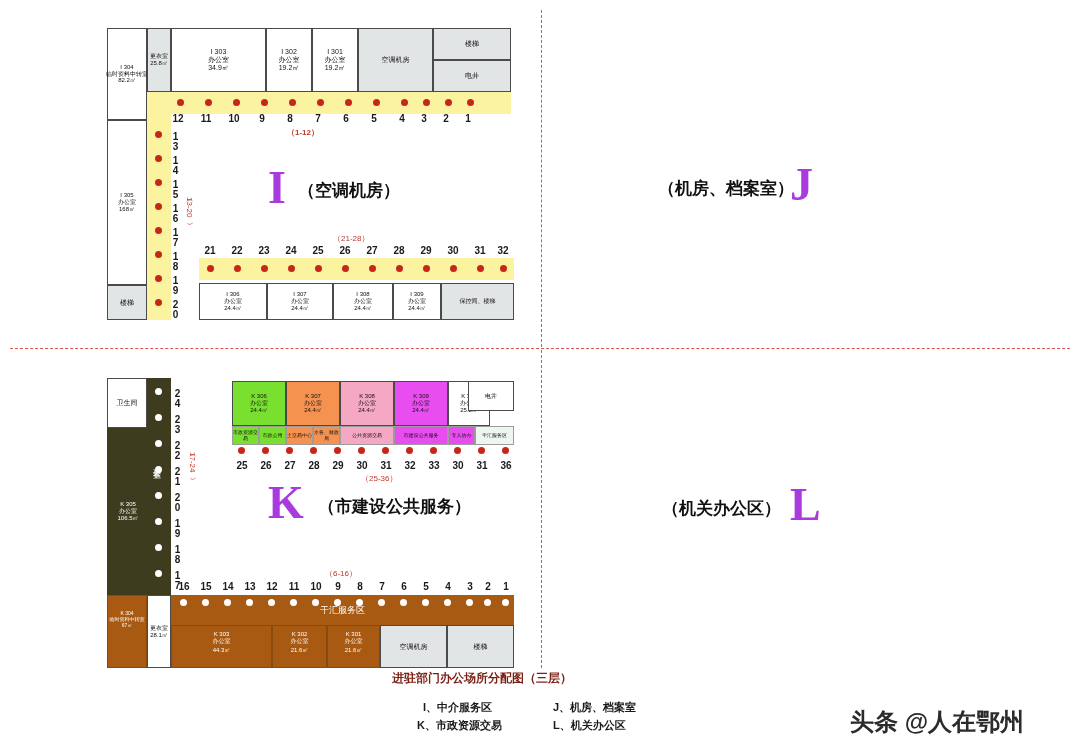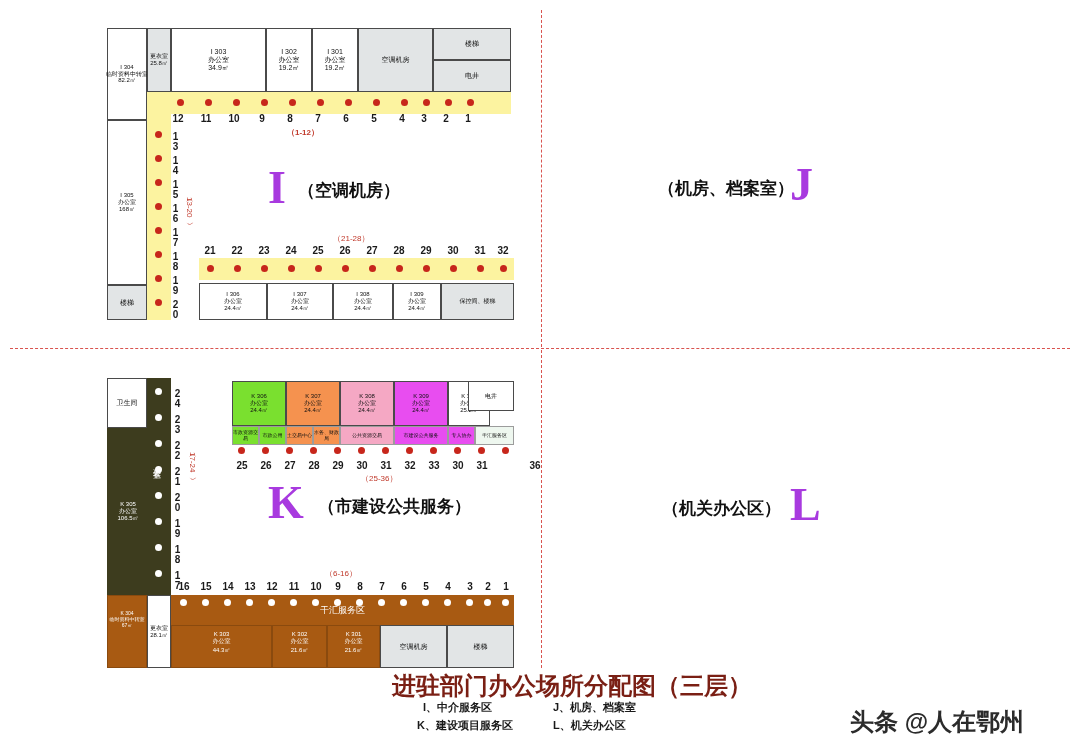--- a/index.html
+++ b/index.html
@@ -26,21 +26,21 @@
   .dotw{position:absolute;width:7px;height:7px;border-radius:50%;background:#ffffff;}
   .rng{position:absolute;font-size:8px;color:#c0392b;white-space:nowrap;}
   .vrng{position:absolute;font-size:8px;color:#c0392b;writing-mode:vertical-rl;}
   .bigletter{position:absolute;font-family:"Liberation Serif","DejaVu Serif",serif;
     font-size:46px;font-weight:bold;color:#a83adf;line-height:1;}
   .zonetext{position:absolute;font-size:17px;font-weight:bold;color:#111;white-space:nowrap;}
   .vlabel{position:absolute;writing-mode:vertical-rl;text-orientation:upright;
     font-size:8px;color:#111;letter-spacing:1px;}
   .divv{position:absolute;border-left:1px dashed #d9534f;}
   .divh{position:absolute;border-top:1px dashed #d9534f;}
-  .title{position:absolute;font-size:24px;font-weight:bold;color:#7a1f14;white-space:nowrap;}
+  .title{position:absolute;font-size:12px;font-weight:bold;color:#7a1f14;white-space:nowrap;}
   .legend{position:absolute;font-size:11px;font-weight:bold;color:#1a1a1a;white-space:nowrap;}
   .wm{position:absolute;font-size:24px;font-weight:bold;color:#2b2b2b;white-space:nowrap;}
   .subtag{position:absolute;box-sizing:border-box;font-size:5px;color:#111;
     display:flex;align-items:center;justify-content:center;text-align:center;
     line-height:1.05;border:1px solid #9c9c9c;}
   .corr{position:absolute;box-sizing:border-box;background:#a85a12;color:#fff;
     font-size:9px;display:flex;align-items:center;justify-content:center;}
 </style>
 </head>
 <body>
@@ -291,21 +291,21 @@
   <div class="num" style="left:255px;top:460px;width:22px;">26</div>
   <div class="num" style="left:279px;top:460px;width:22px;">27</div>
   <div class="num" style="left:303px;top:460px;width:22px;">28</div>
   <div class="num" style="left:327px;top:460px;width:22px;">29</div>
   <div class="num" style="left:351px;top:460px;width:22px;">30</div>
   <div class="num" style="left:375px;top:460px;width:22px;">31</div>
   <div class="num" style="left:399px;top:460px;width:22px;">32</div>
   <div class="num" style="left:423px;top:460px;width:22px;">33</div>
   <div class="num" style="left:447px;top:460px;width:22px;">30</div>
   <div class="num" style="left:471px;top:460px;width:22px;">31</div>
-  <div class="num" style="left:524px;top:460px;width:22px;">36</div>
+  <div class="num" style="left:495px;top:460px;width:22px;">36</div>
   <div class="rng" style="left:361px;top:473px;">（25-36）</div>
 
   <div class="bigletter" style="left:268px;top:480px;">K</div>
   <div class="zonetext" style="left:318px;top:495px;">（市建设公共服务）</div>
 
   <div class="bigletter" style="left:790px;top:482px;">L</div>
   <div class="zonetext" style="left:662px;top:497px;">（机关办公区）</div>
 
   <div class="rng" style="left:325px;top:568px;">（6-16）</div>
   <div class="num" style="left:173px;top:581px;width:22px;">16</div>
@@ -371,15 +371,15 @@
     <span class="ln">空调机房</span>
   </div>
   <div class="cell grey" style="left:447px;top:625px;width:67px;height:43px;font-size:7px;">
     <span class="ln">楼梯</span>
   </div>
 </div>
 
 <div class="title" style="left:392px;top:670px;">进驻部门办公场所分配图（三层）</div>
 <div class="legend" style="left:423px;top:700px;">I、中介服务区</div>
 <div class="legend" style="left:553px;top:700px;">J、机房、档案室</div>
-<div class="legend" style="left:417px;top:718px;">K、建设项目服务区</div>
+<div class="legend" style="left:417px;top:718px;">K、市政资源交易</div>
 <div class="legend" style="left:553px;top:718px;">L、机关办公区</div>
 <div class="wm" style="left:850px;top:706px;">头条 @人在鄂州</div>
 
 </body></html>

